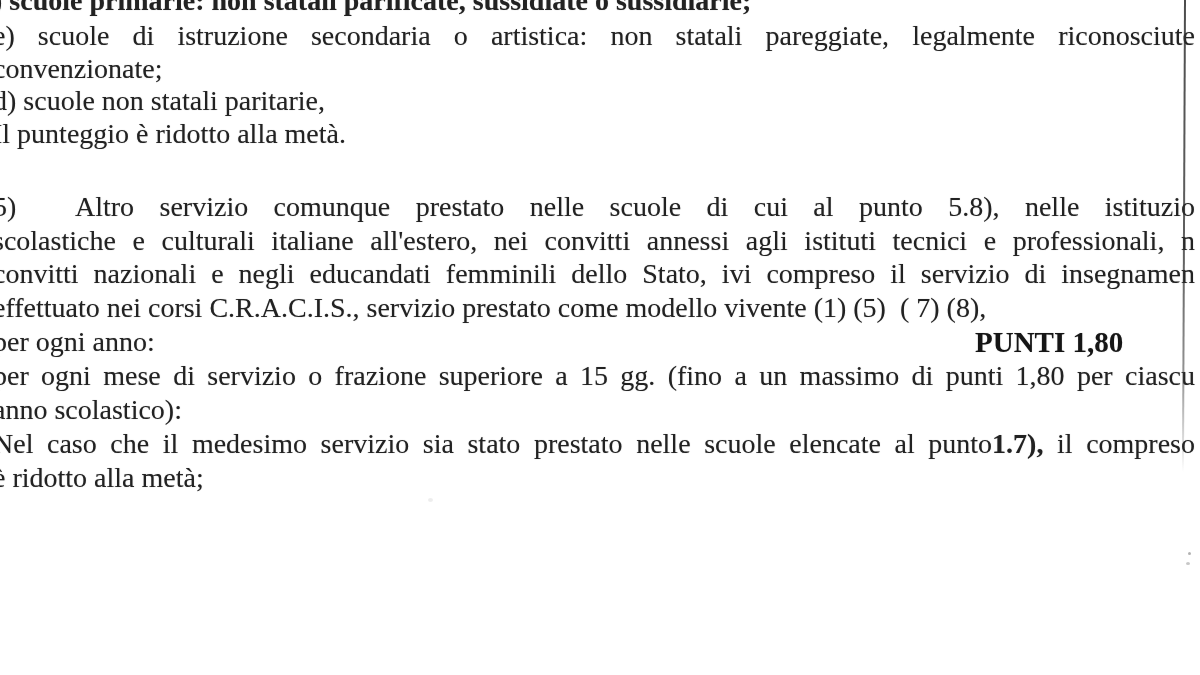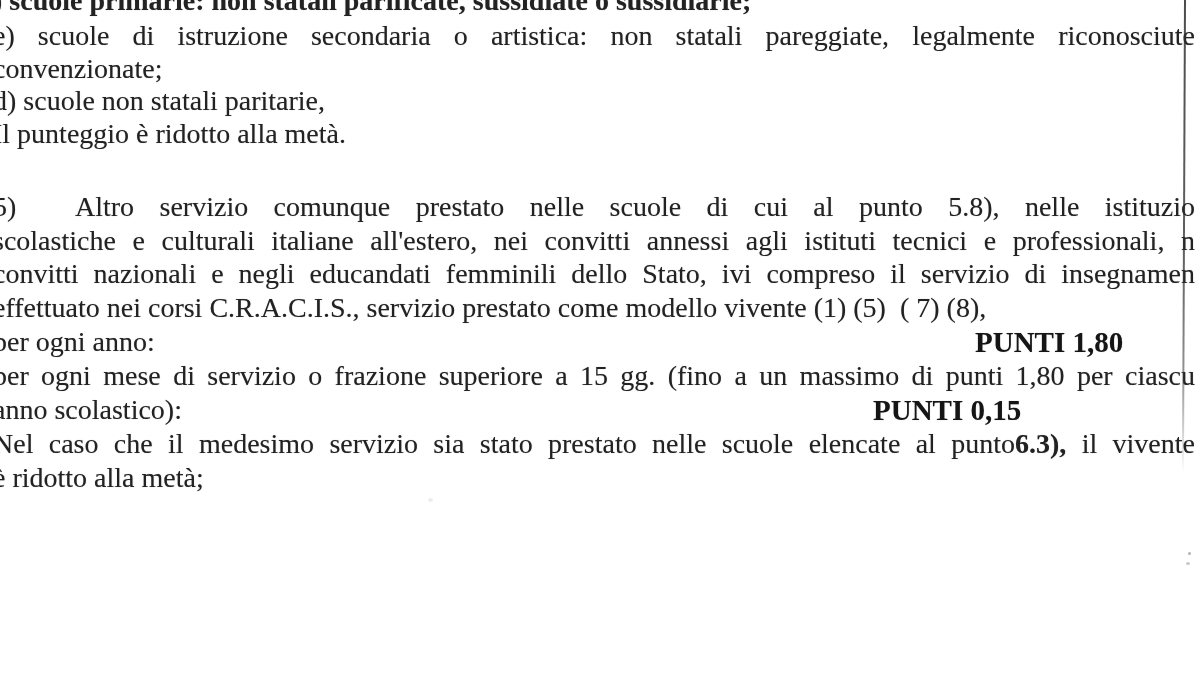--- a/index.html
+++ b/index.html
@@ -120,24 +120,23 @@
 
   <div class="line l10">
     <span>per ogni anno:</span>
     <span class="punti punti-1">PUNTI 1,80</span>
   </div>
 
   <div class="line just l11">per ogni mese di servizio o frazione superiore a 15 gg. (fino a un massimo di punti 1,80 per ciascu</div>
 
   <div class="line l12">
     <span>anno scolastico):</span>
-    <span class="punti punti-2">PUNTI 0,15</span>
   </div>
 
-  <div class="line just l13"><span>Nel caso che il medesimo servizio sia stato prestato nelle scuole elencate al punto</span><span class="b">6.3),</span> <span>il vivente</span></div>
+  <div class="line just l13"><span>Nel caso che il medesimo servizio sia stato prestato nelle scuole elencate al punto</span><span class="b">1.7),</span> <span>il compreso</span></div>
 
   <div class="line l14">è ridotto alla metà;</div>
 
 </div>
 
 <div class="vline"></div>
 <div class="dot-faint"></div>
 <div class="speck-1"></div>
 <div class="speck-2"></div>
 

